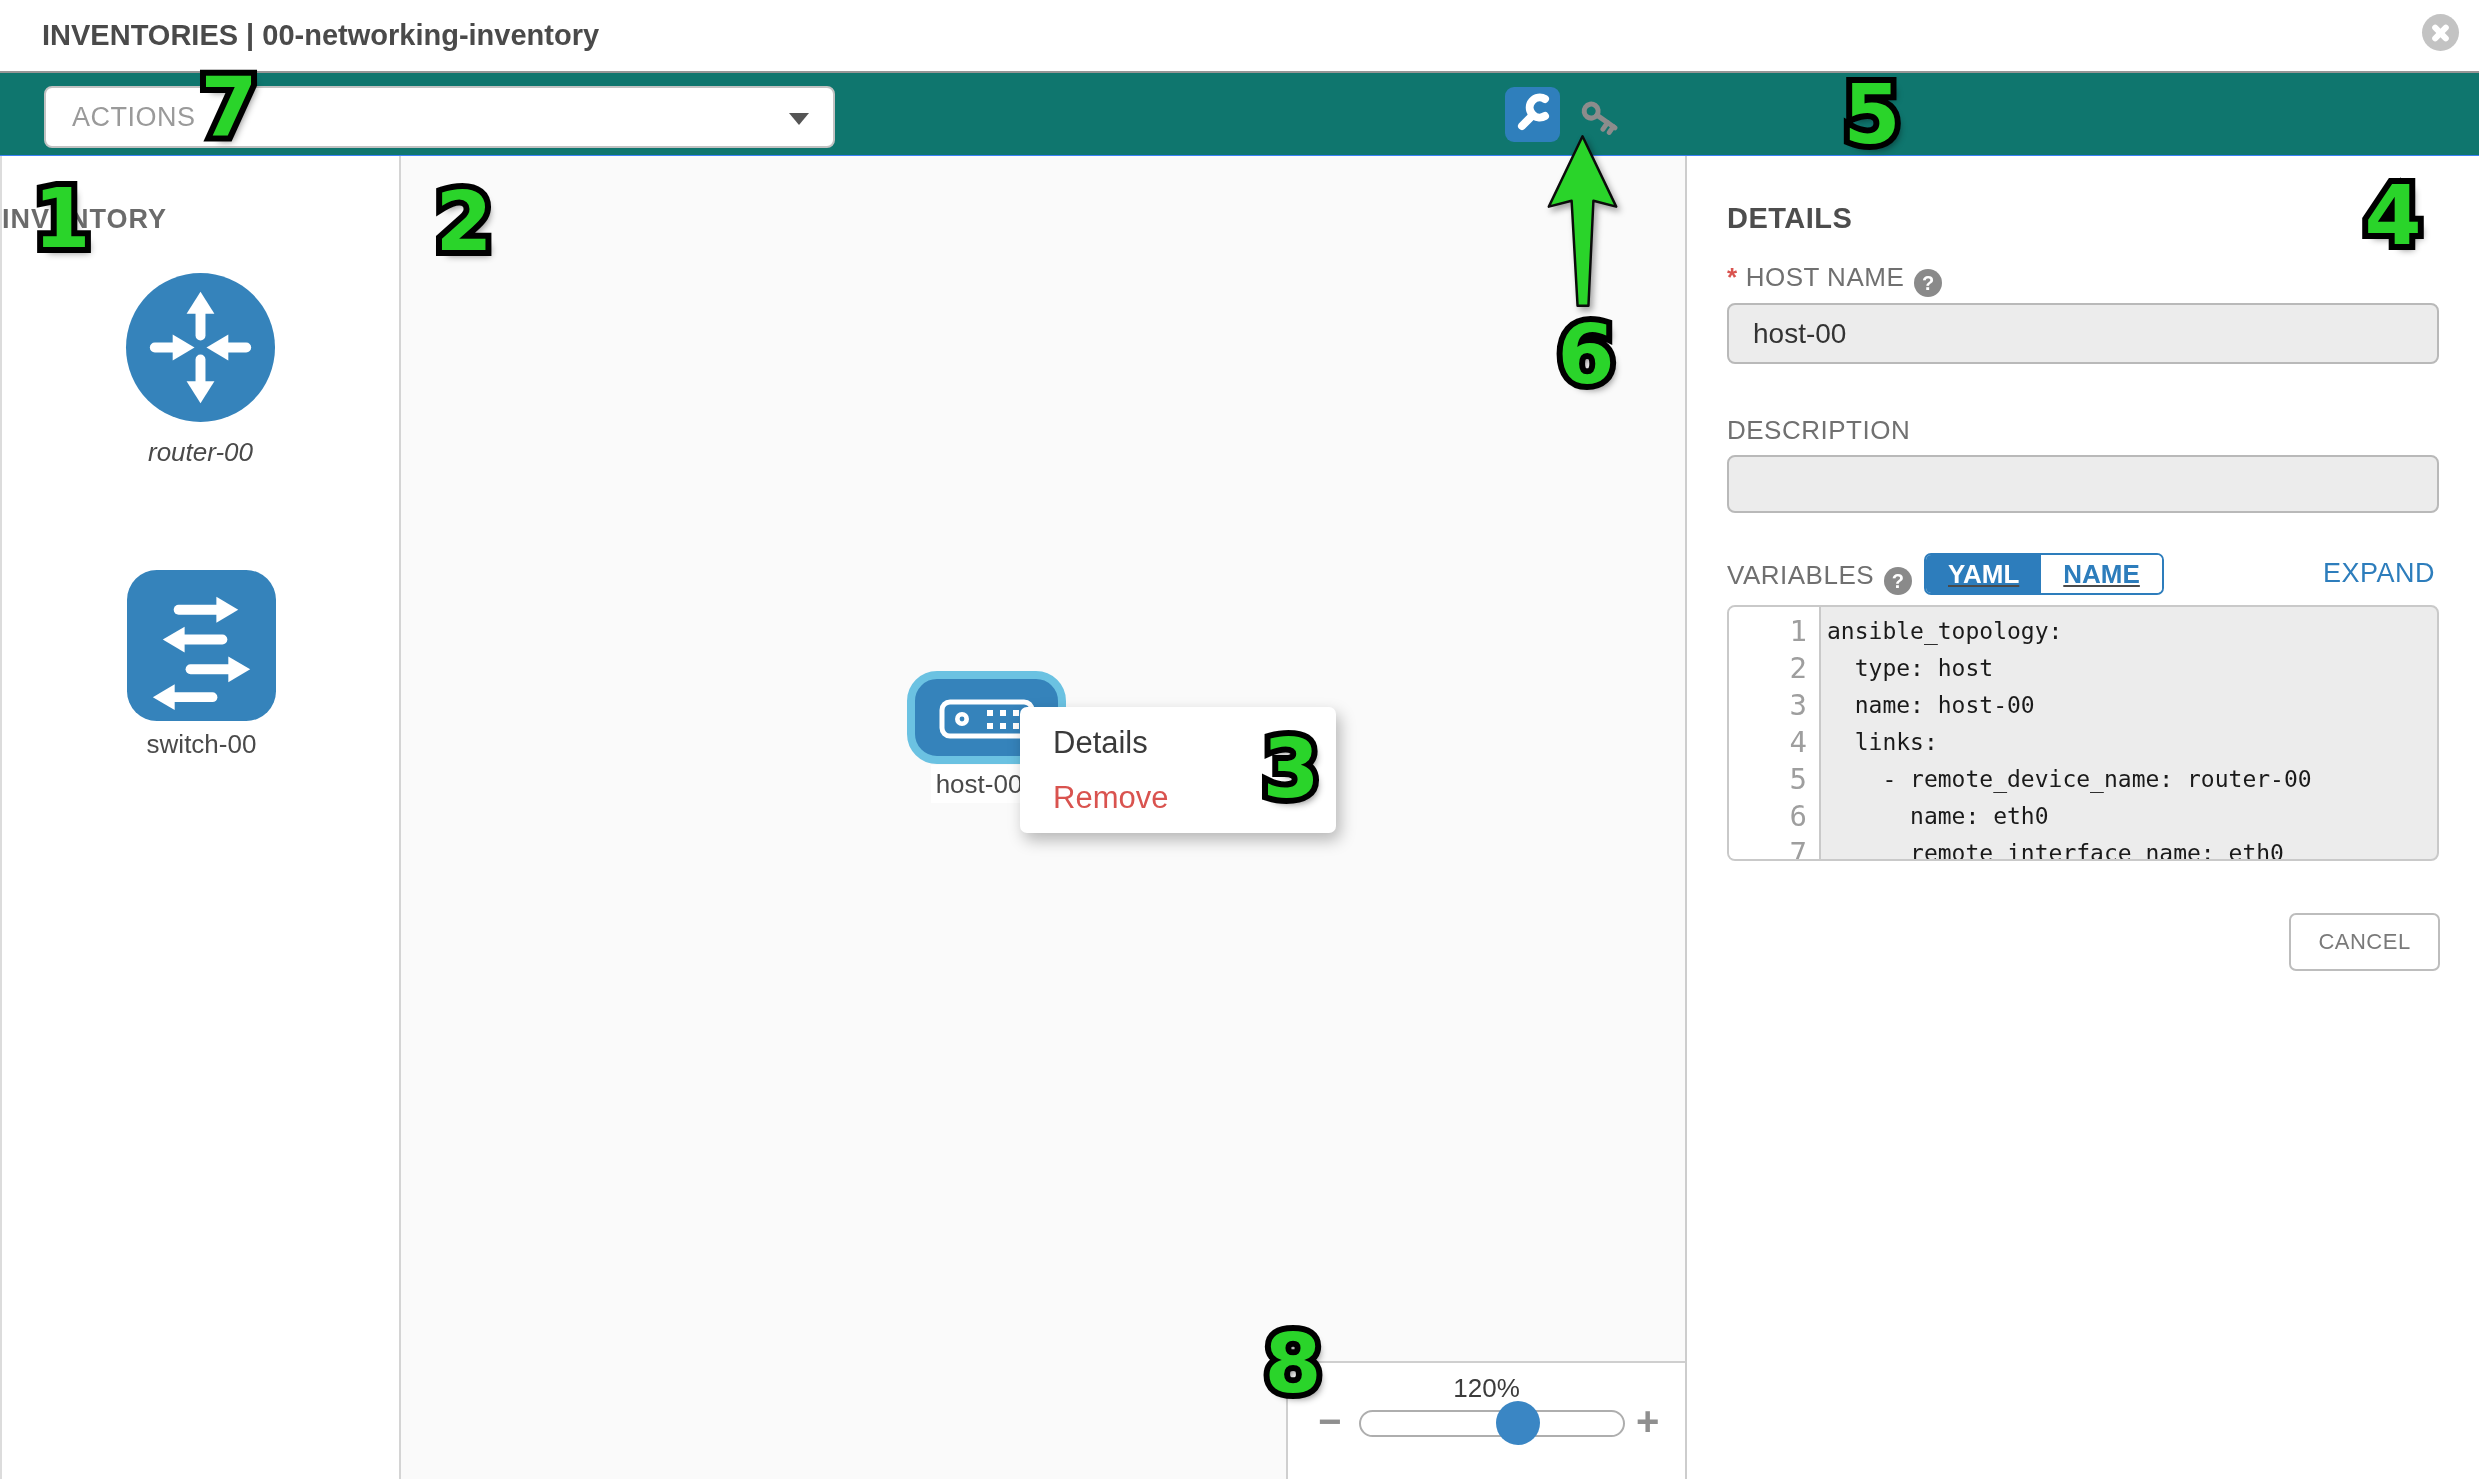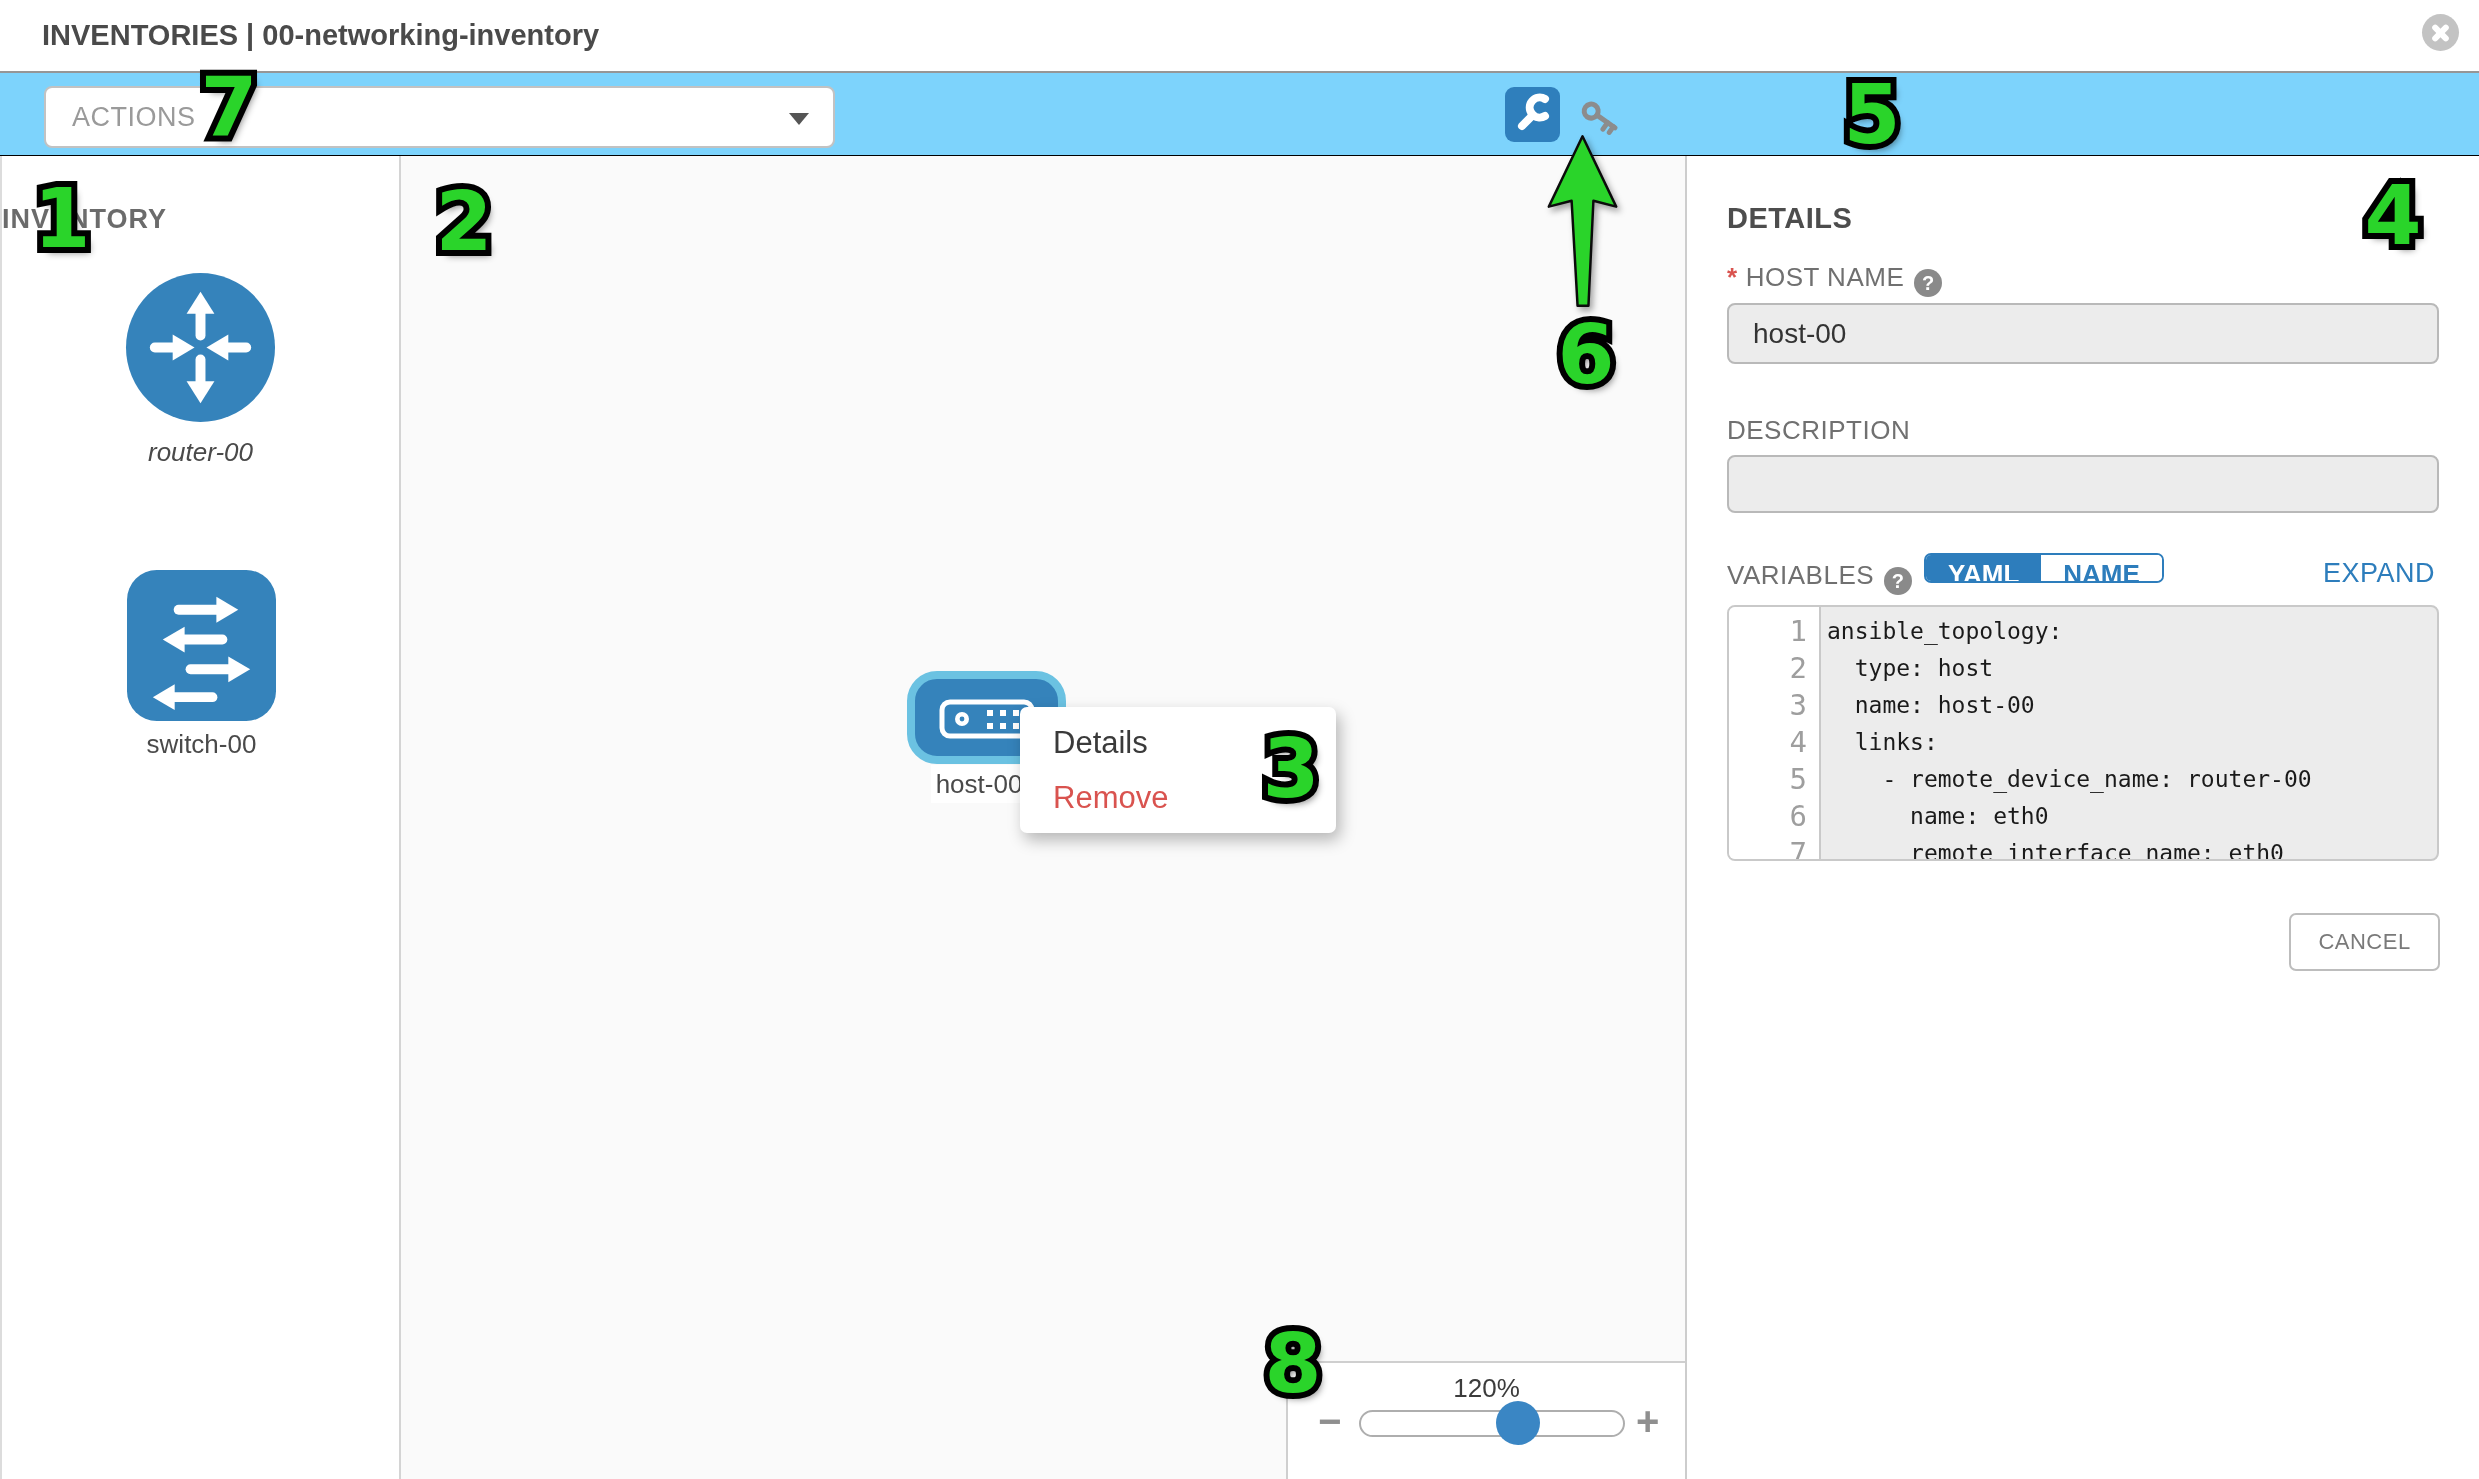--- a/index.html
+++ b/index.html
@@ -13,21 +13,21 @@
   .page-title { position:absolute; left:42px; top:0; height:71px; line-height:71px;
     font-size:29px; font-weight:bold; color:#4a4a4a; }
   .close-btn { position:absolute; left:2422px; top:14px; width:37px; height:37px;
     border-radius:50%; background:#c3c3c3; cursor:pointer; }
   .close-btn .bar { position:absolute; left:8px; top:16px; width:21px; height:6px;
     background:#fff; border-radius:3px; }
   .close-btn .bar.b1 { transform:rotate(45deg); }
   .close-btn .bar.b2 { transform:rotate(-45deg); }
   
   .toolbar { position:absolute; left:0; top:71px; width:2480px; height:86px;
-    background:#7dd3fc; border-top:2px solid #969696; border-bottom:2px solid #000000; }
+    background:#0f766e; border-top:2px solid #969696; border-bottom:2px solid #3b82f6; }
   .dropdown { position:absolute; top:13px; height:62px; background:#fff;
     border:2px solid #c2c2c2; border-radius:8px; cursor:pointer; }
   .dropdown .ph { position:absolute; left:26px; top:0; height:58px; line-height:58px;
     font-size:27px; color:#9a9a9a; letter-spacing:0.5px; }
   .caret { position:absolute; right:24px; top:25px; width:0; height:0;
     border-left:10px solid transparent; border-right:10px solid transparent;
     border-top:12px solid #555; }
   .dd-actions { left:44px; width:791px; }
   .dd-search  { left:1647px; width:793px; }
   .wrench-btn { position:absolute; left:1505px; top:14px; width:55px; height:55px;
@@ -84,21 +84,21 @@
     background:#8a8a8a; color:#fff; font-size:20px; font-weight:bold; text-align:center;
     line-height:28px; vertical-align:-4px; margin-left:10px; cursor:pointer; }
   .text-input { position:absolute; left:40px; width:712px; background:#ececec;
     border:2px solid #b9b9b9; border-radius:8px; font-size:28px; color:#333;
     padding-left:24px; font-family:"Liberation Sans", sans-serif; }
   .input-host { top:147px; height:61px; }
   .input-desc { top:299px; height:58px; }
   .lbl-hostname { left:40px; top:106px; }
   .lbl-desc { left:40px; top:259px; }
   .lbl-vars { left:40px; top:404px; }
-  .fmt-toggle { position:absolute; left:237px; top:397px; height:30px; display:flex;
+  .fmt-toggle { position:absolute; left:237px; top:397px; height:42px; display:flex;
     border:2px solid #2d7dbc; border-radius:7px; overflow:hidden; background:#fff;text-decoration:underline; }
   .fmt-btn { height:38px; line-height:38px; padding:0 22px; font-size:26px; font-weight:bold;
     color:#2d7dbc; background:#fff; cursor:pointer; }
   .fmt-btn.selected { background:#2d7dbc; color:#fff; }
   .expand-link { position:absolute; right:45px; top:402px; font-size:27px; color:#2d7dbc;
     letter-spacing:0.5px; cursor:pointer; }
   .code-editor { position:absolute; left:40px; top:449px; width:712px; height:256px;
     border:2px solid #c9c9c9; border-radius:8px; overflow:hidden; display:flex;
     background:#ececec; }
   .gutter { width:92px; background:#fff; border-right:2px solid #c9c9c9;

